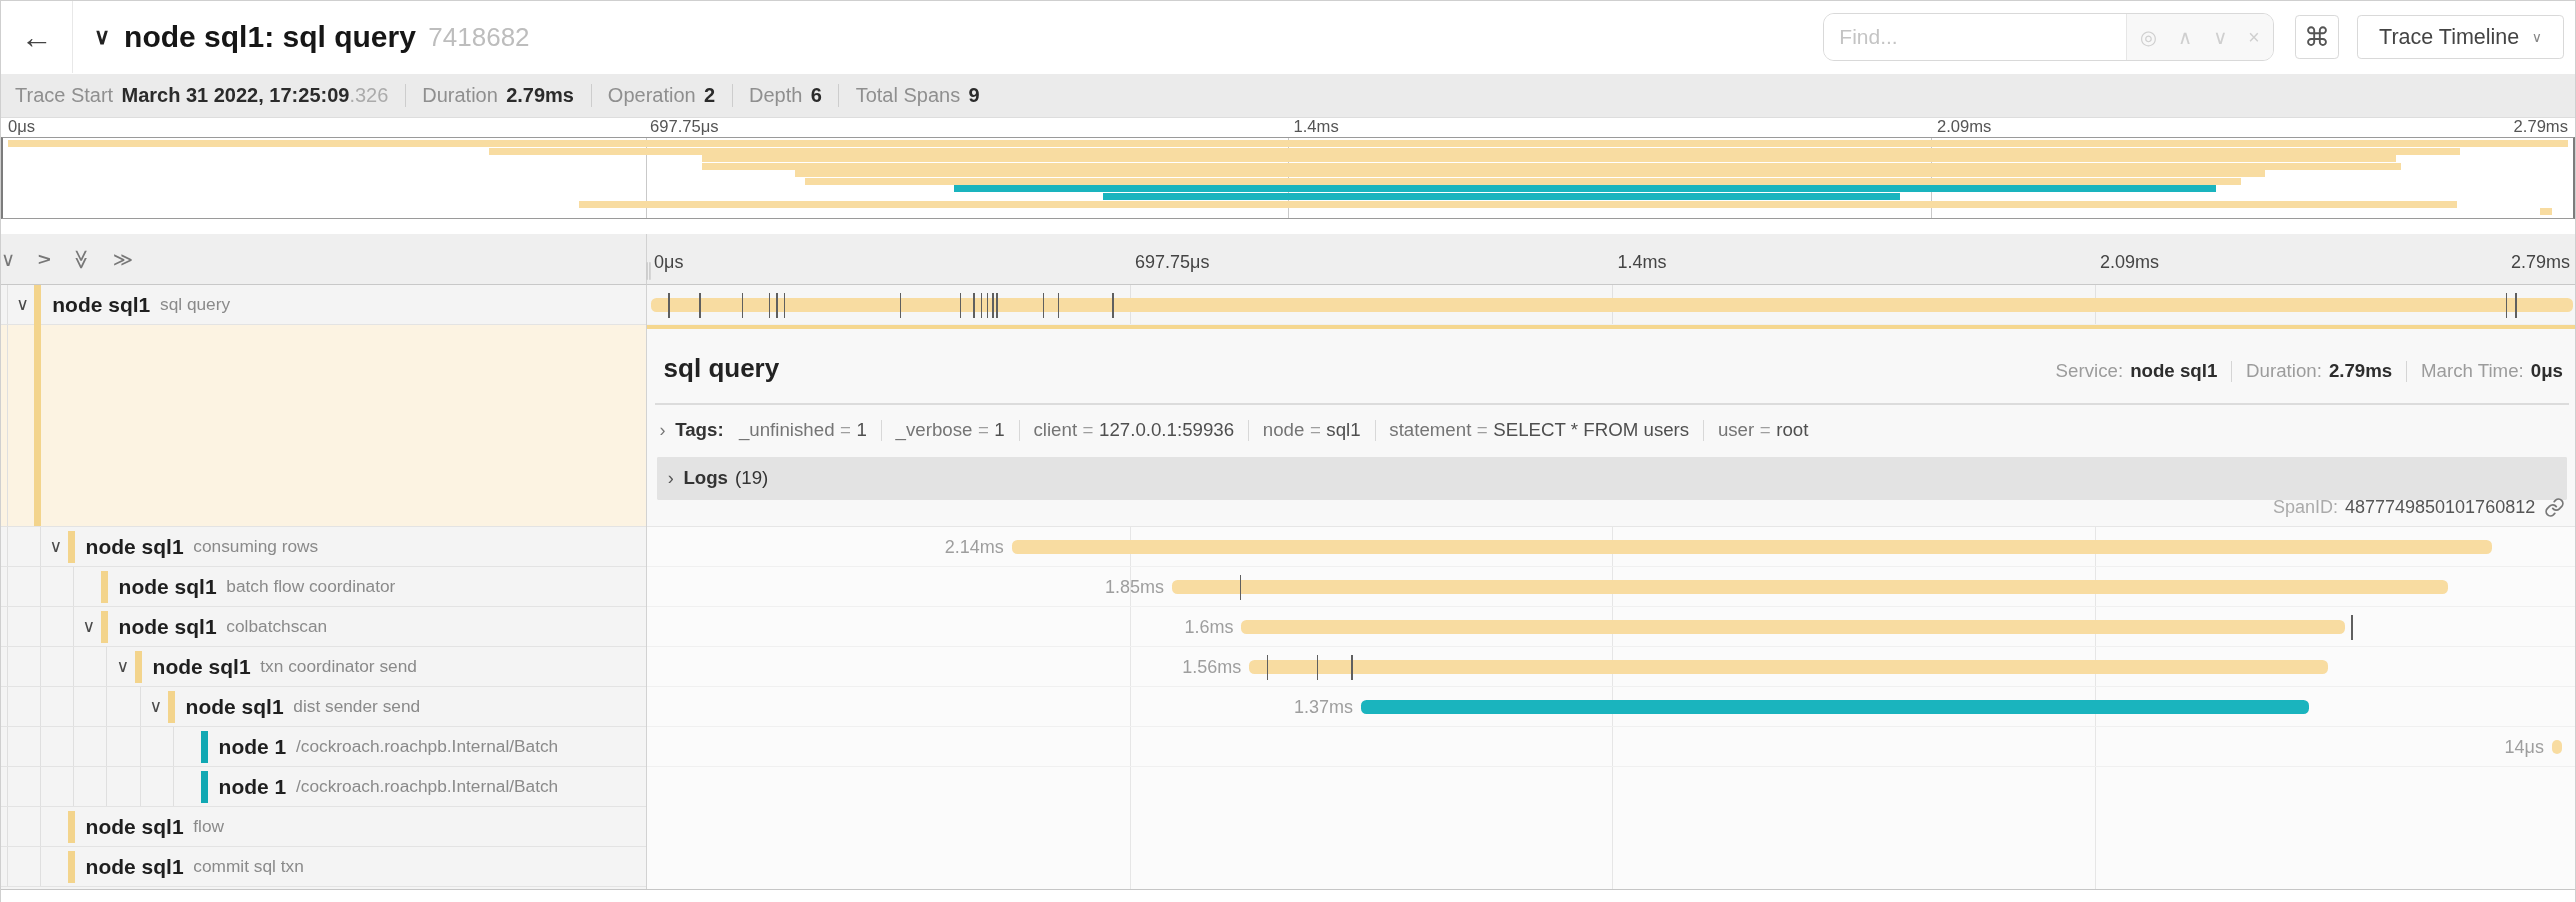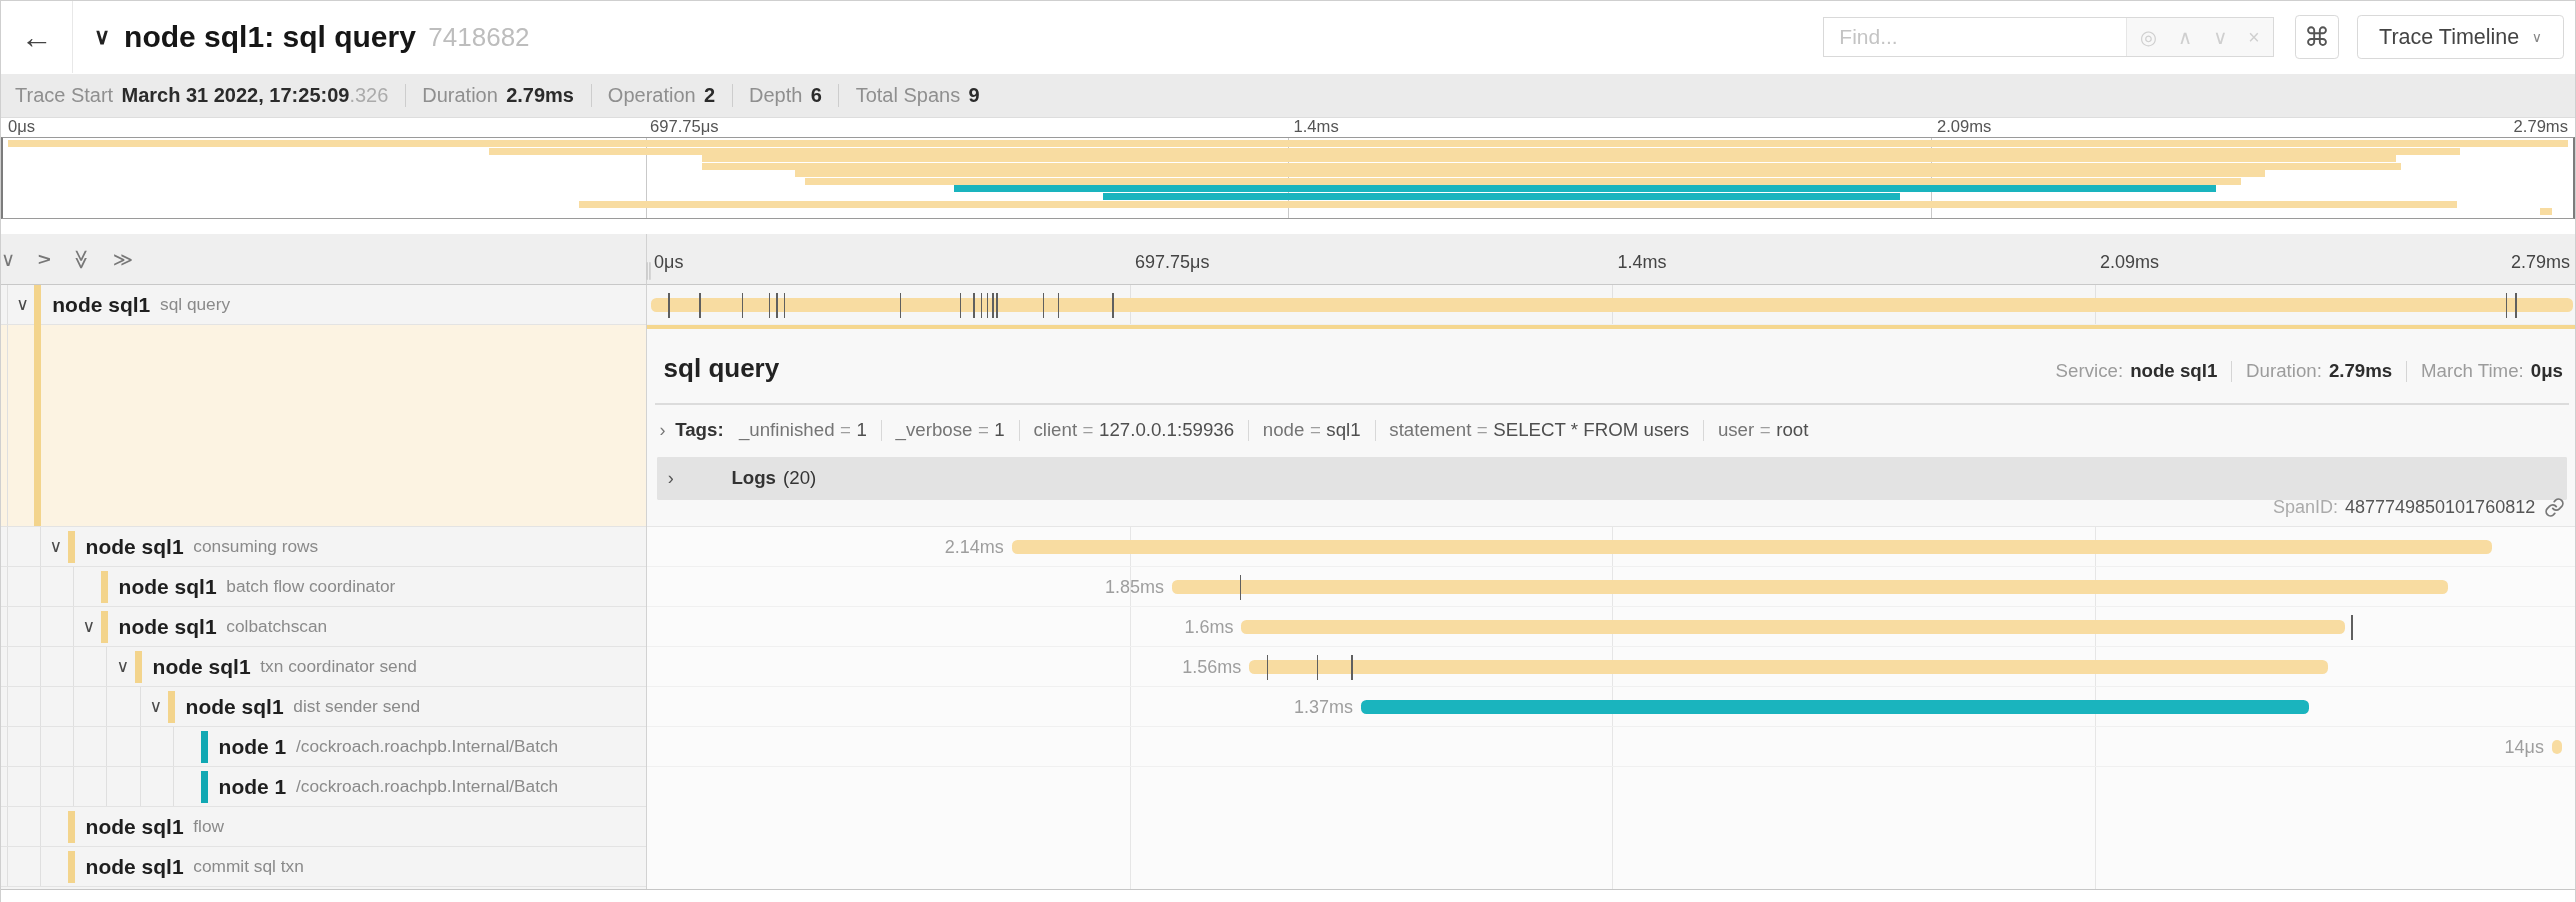--- a/index.html
+++ b/index.html
@@ -7,21 +7,21 @@
   body { font-family:"Liberation Sans", sans-serif; }
   #app { position:relative; width:2576px; height:903px; background:#fff; border:0.7px solid #cfcfcf; overflow:hidden; }
 
   
   .top { position:absolute; top:0; left:0; right:0; height:72px; background:#fff; display:flex; align-items:center; }
   .back-btn { width:72px; height:72px; display:flex; align-items:center; justify-content:center; font-size:32px; color:#444; border-right:0.7px solid #E8E8E8; cursor:pointer; }
   .title-chevron { font-size:22px; font-weight:bold; color:#222; margin:0 0 0 21px; cursor:pointer; }
   .trace-title { font-size:30px; font-weight:bold; color:#161616; margin-left:14px; white-space:nowrap; }
   .trace-id { font-size:26px; color:#BDBDBD; margin-left:12.5px; font-weight:normal; }
   .top-spacer { flex:1; }
-  .find-box { width:451px; height:40px; border:0.7px solid #D9D9D9; border-radius:0; display:flex; overflow:hidden; margin-right:21px; background:#fff; }
+  .find-box { width:451px; height:48px; border:0.7px solid #D9D9D9; border-radius:11px; display:flex; overflow:hidden; margin-right:21px; background:#fff; }
   .find-input { flex:1; border:none; outline:none; font-size:21px; padding:0 15.3px; color:#444; font-family:"Liberation Sans",sans-serif; background:#fff; }
   .find-input::placeholder { color:#C4C4C4; }
   .find-tools { width:173px; background:#F8F8F8; border-left:0.7px solid #E6E6E6; display:flex; align-items:center; justify-content:center; gap:21px; }
   .find-tools span { color:#CFCFCF; font-size:19.4px; cursor:pointer; }
   .cmd-btn { width:44px; height:44px; border:0.7px solid #D9D9D9; border-radius:4.2px; display:flex; align-items:center; justify-content:center; font-size:26px; color:#555; margin-right:18px; cursor:pointer; background:#fff; }
   .tt-btn { height:44px; border:0.7px solid #D9D9D9; border-radius:4.2px; display:flex; align-items:center; padding:0 21px; margin-right:11px; font-size:21.5px; color:#444; cursor:pointer; background:#fff; }
   .tt-caret { font-size:14px; color:#888; margin-left:12.5px; }
 
   
   .summary { position:absolute; top:73px; left:0; right:0; height:44px; background:#EBEBEB; border-bottom:0.7px solid #DDDDDD; display:flex; align-items:center; padding-left:14px; font-size:20px; }
@@ -79,21 +79,21 @@
   .d-meta .val { color:#2D2D2D; font-weight:bold; }
   .d-meta .sep { width:0.7px; height:21px; background:#D5D5D5; margin:0 14px; }
   .d-div { height:1.4px; background:#DCDCDC; margin:19.4px 8.3px 0 8.3px; }
   .tags-row { display:flex; align-items:center; padding:14px 0 0 12.5px; font-size:18.7px; }
   .tags-row .chev { color:#777; font-size:18px; margin-right:9.7px; }
   .tags-row .tlabel { font-weight:bold; color:#333; margin-right:15.3px; }
   .tag .k { color:#757575; } .tag .eq { color:#9E9E9E; padding:0 5.5px; } .tag .v { color:#4F4F4F; }
   .tag-sep { width:0.7px; height:21px; background:#D8D8D8; margin:0 14px; display:inline-block; vertical-align:middle; }
   .logs-row { margin:15.3px 9.7px 0 9.7px; height:43px; background:#E3E3E3; display:flex; align-items:center; padding-left:11px; font-size:18.7px; cursor:pointer; border-radius:1.4px; }
   .logs-row .chev { color:#555; font-size:18px; margin-right:9.7px; }
-  .logs-row .llabel { font-weight:bold; color:#333; margin-right:7px;margin-left:48px; }
+  .logs-row .llabel { font-weight:bold; color:#333; margin-right:7px; }
   .logs-row .lcount { color:#333; }
   .spanid { position:absolute; right:12.5px; bottom:8.3px; display:flex; align-items:center; font-size:18px; }
   .spanid .lbl { color:#ABABAB; margin-right:7px; }
   .spanid .val { color:#555; }
   .spanid svg { margin-left:8.3px; }
 </style>
 </head>
 <body>
 
 <div id="app">
@@ -335,21 +335,21 @@
     </div>
     <div class="d-div"></div>
     <div class="tags-row">
       <span class="chev">›</span>
       <span class="tlabel">Tags:</span>
       <span id="tags-list"><span class="tag"><span class="k">_unfinished</span><span class="eq">=</span><span class="v">1</span></span><span class="tag-sep"></span><span class="tag"><span class="k">_verbose</span><span class="eq">=</span><span class="v">1</span></span><span class="tag-sep"></span><span class="tag"><span class="k">client</span><span class="eq">=</span><span class="v">127.0.0.1:59936</span></span><span class="tag-sep"></span><span class="tag"><span class="k">node</span><span class="eq">=</span><span class="v">sql1</span></span><span class="tag-sep"></span><span class="tag"><span class="k">statement</span><span class="eq">=</span><span class="v">SELECT * FROM users</span></span><span class="tag-sep"></span><span class="tag"><span class="k">user</span><span class="eq">=</span><span class="v">root</span></span></span>
     </div>
     <div class="logs-row">
       <span class="chev">›</span>
       <span class="llabel">Logs</span>
-      <span class="lcount">(20)</span>
+      <span class="lcount">(19)</span>
     </div>
     <div class="spanid">
       <span class="lbl">SpanID:</span>
       <span class="val">4877749850101760812</span>
       <svg viewBox="0 0 24 24" width="21" height="21" fill="none" stroke="#777" stroke-width="2" stroke-linecap="round">
         <path d="M10 13a5 5 0 0 0 7.5.5l2.8-2.8a5 5 0 0 0-7-7.1l-1.6 1.6"></path>
         <path d="M14 11a5 5 0 0 0-7.5-.5l-2.8 2.8a5 5 0 0 0 7 7.1l1.6-1.6"></path>
       </svg>
     </div>
   </div>

